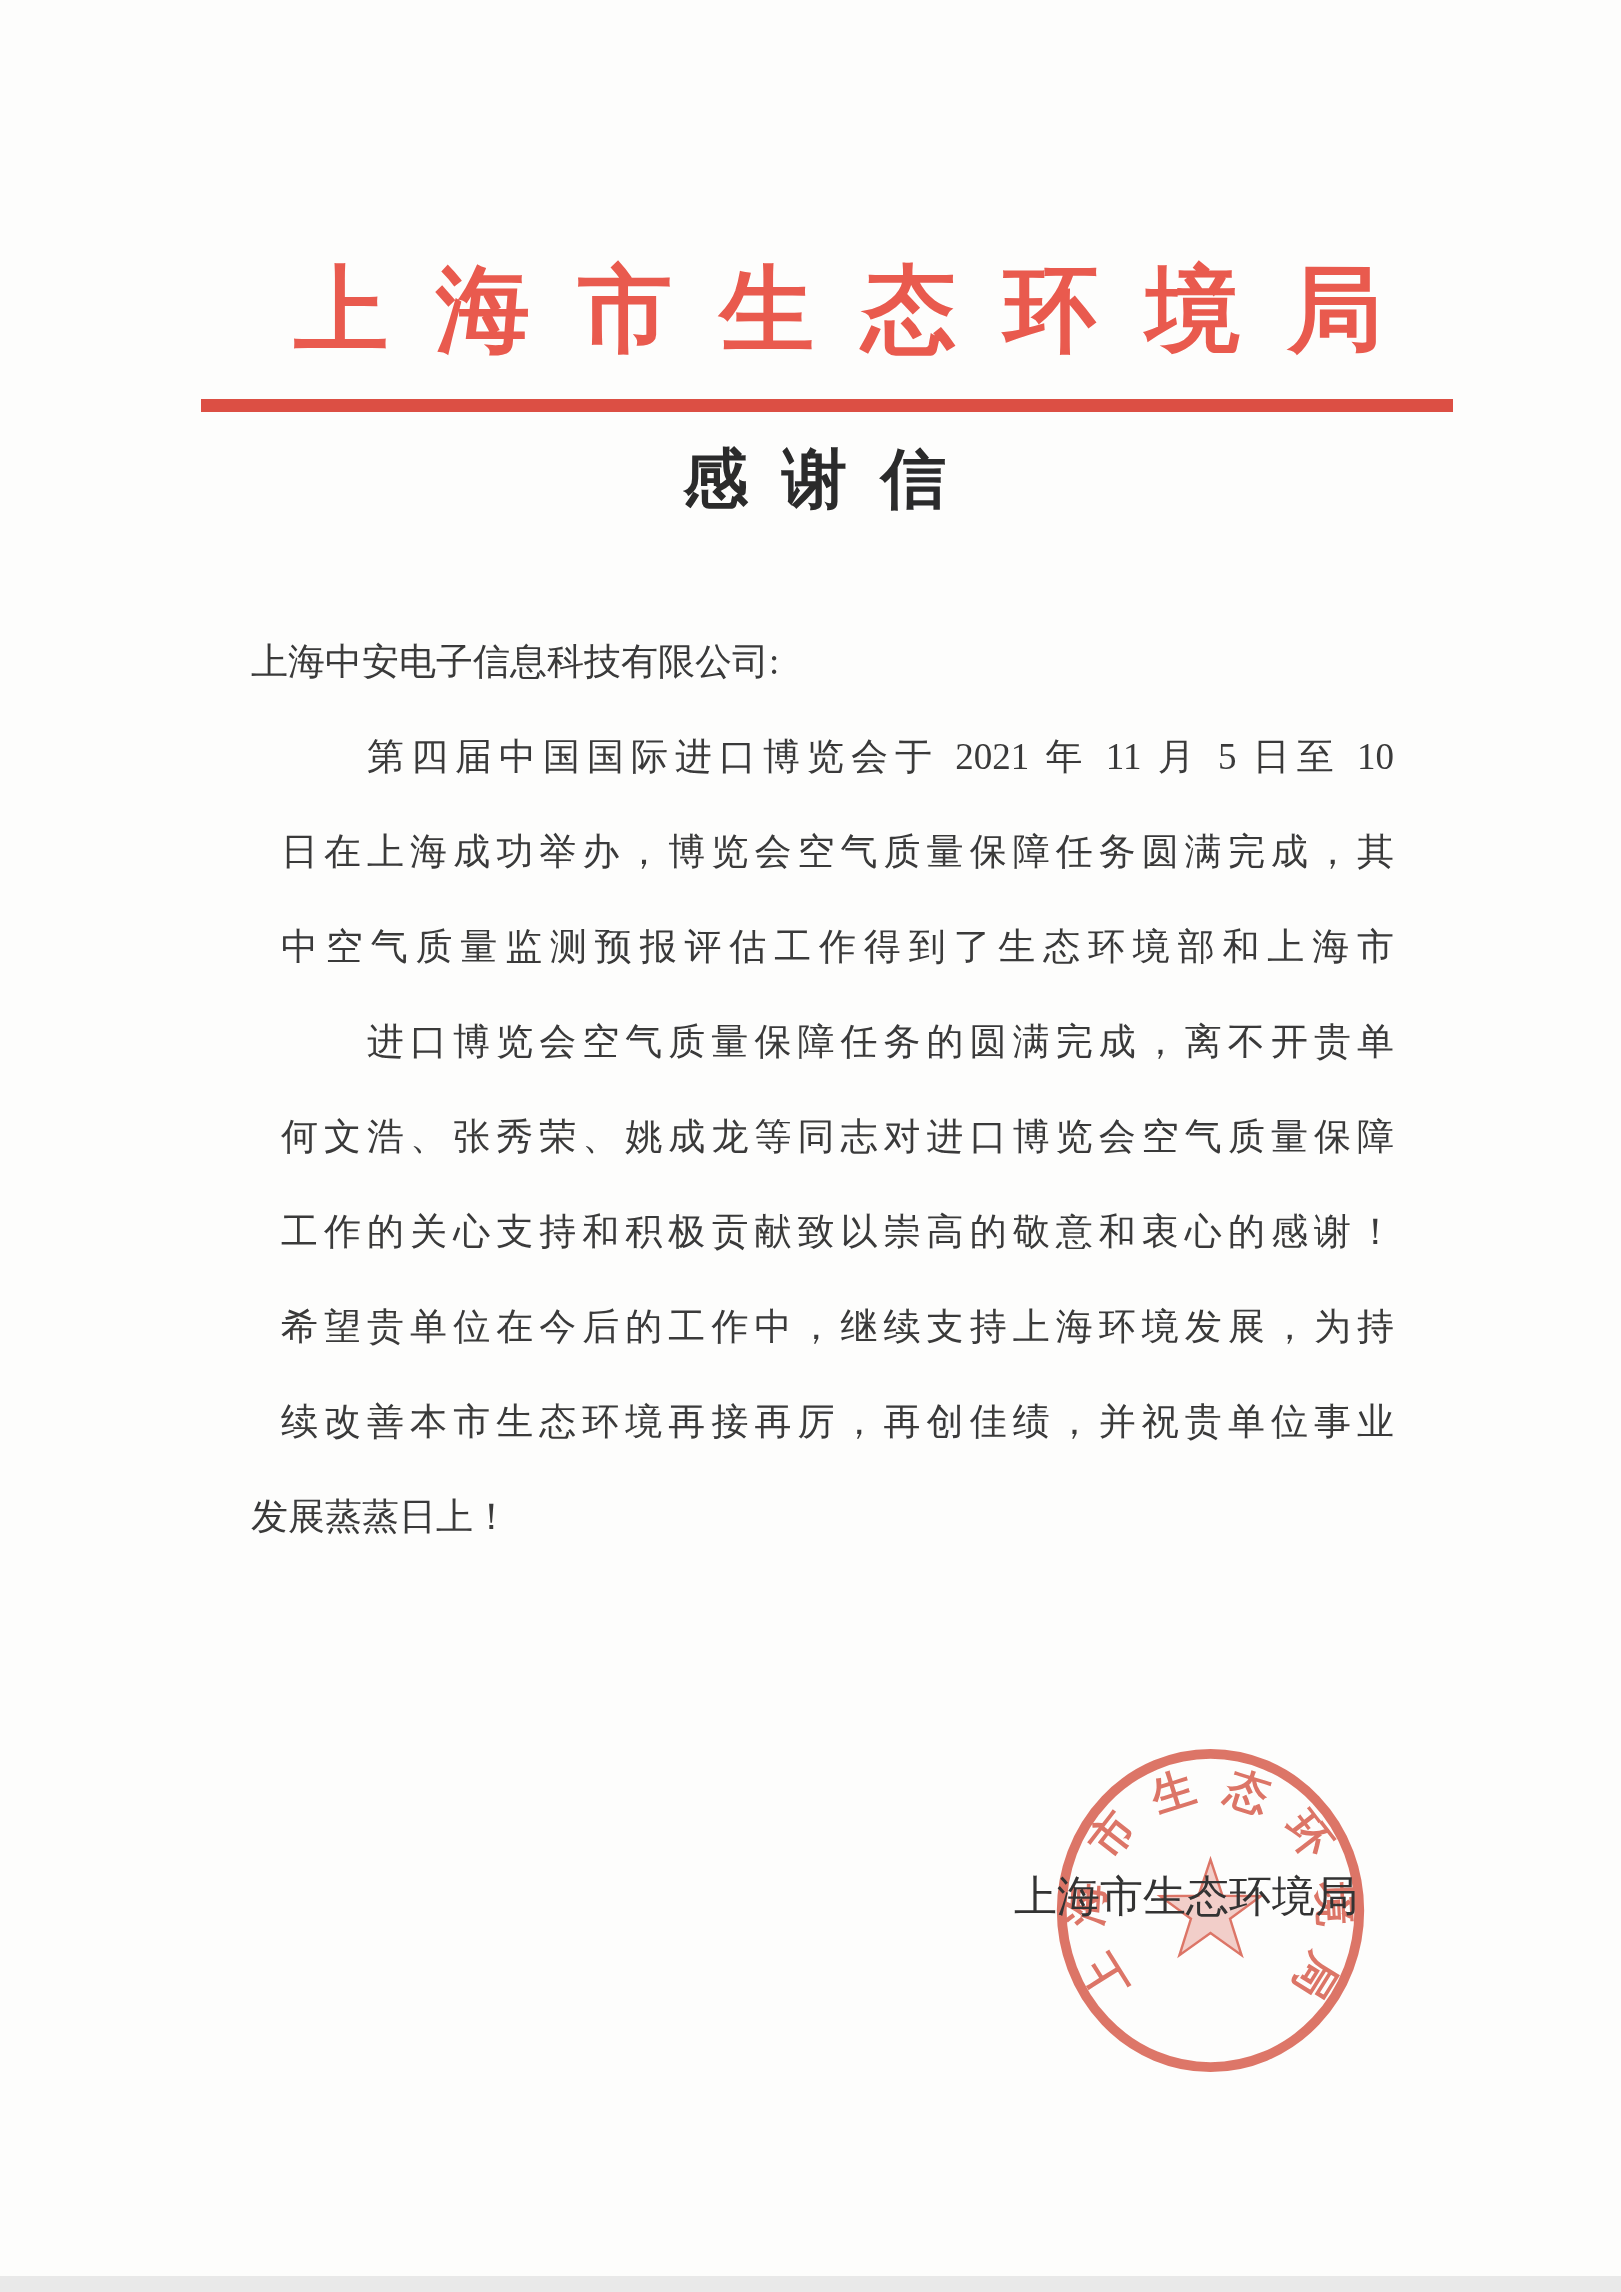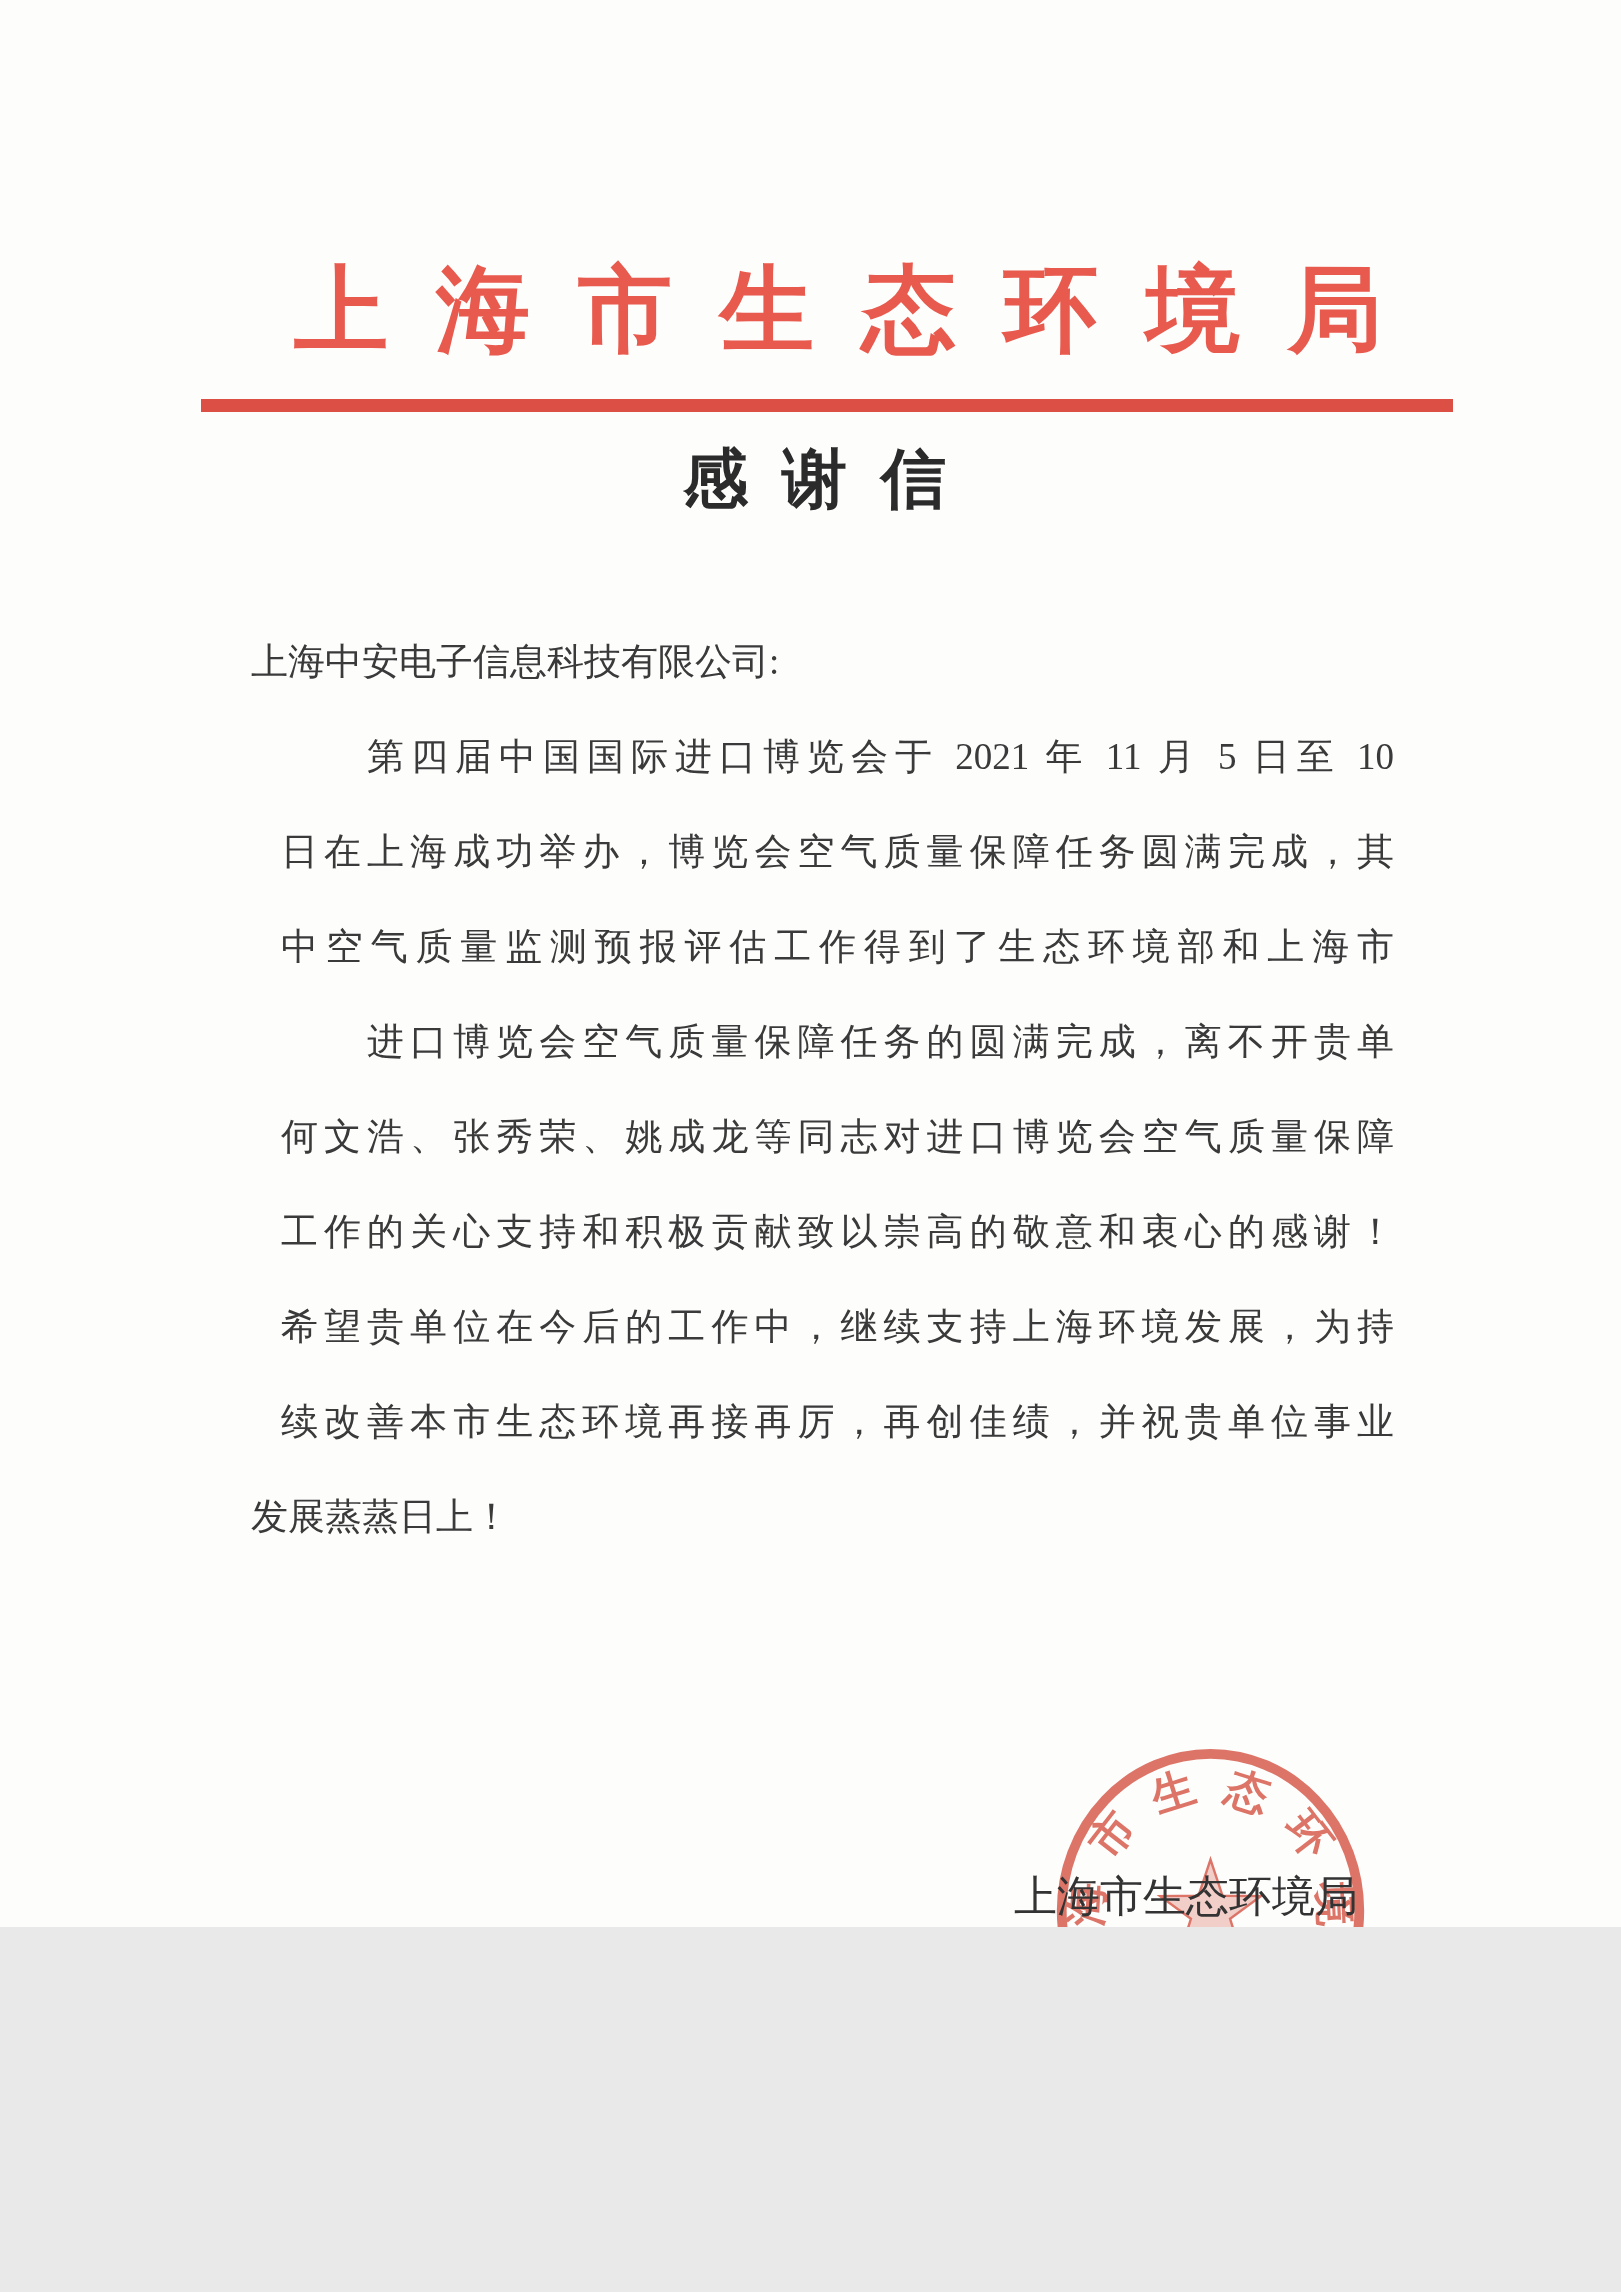--- a/index.html
+++ b/index.html
@@ -1,18 +1,18 @@
 <!DOCTYPE html>
 <html><head>
 <meta charset="utf-8">
 <style>
   html,body{margin:0;padding:0;background:#e9e9e9;}
   .page{
     position:relative;
-    width:1621px;height:1927px;
+    width:1621px;height:2276px;
     margin:0 auto;
     background:#fdfdfc;
     overflow:hidden;
     font-family:"Liberation Serif","DejaVu Serif",serif;
   }
   
   .letterhead{
     position:absolute;left:294px;top:263px;
     font-size:94px;line-height:1;font-weight:bold;
     letter-spacing:48px;white-space:nowrap;

